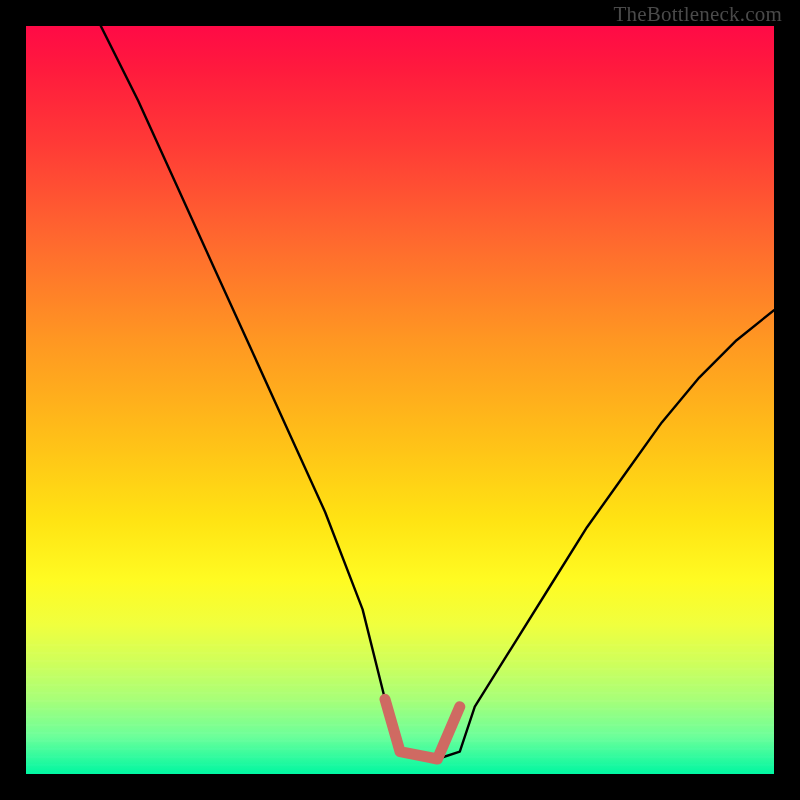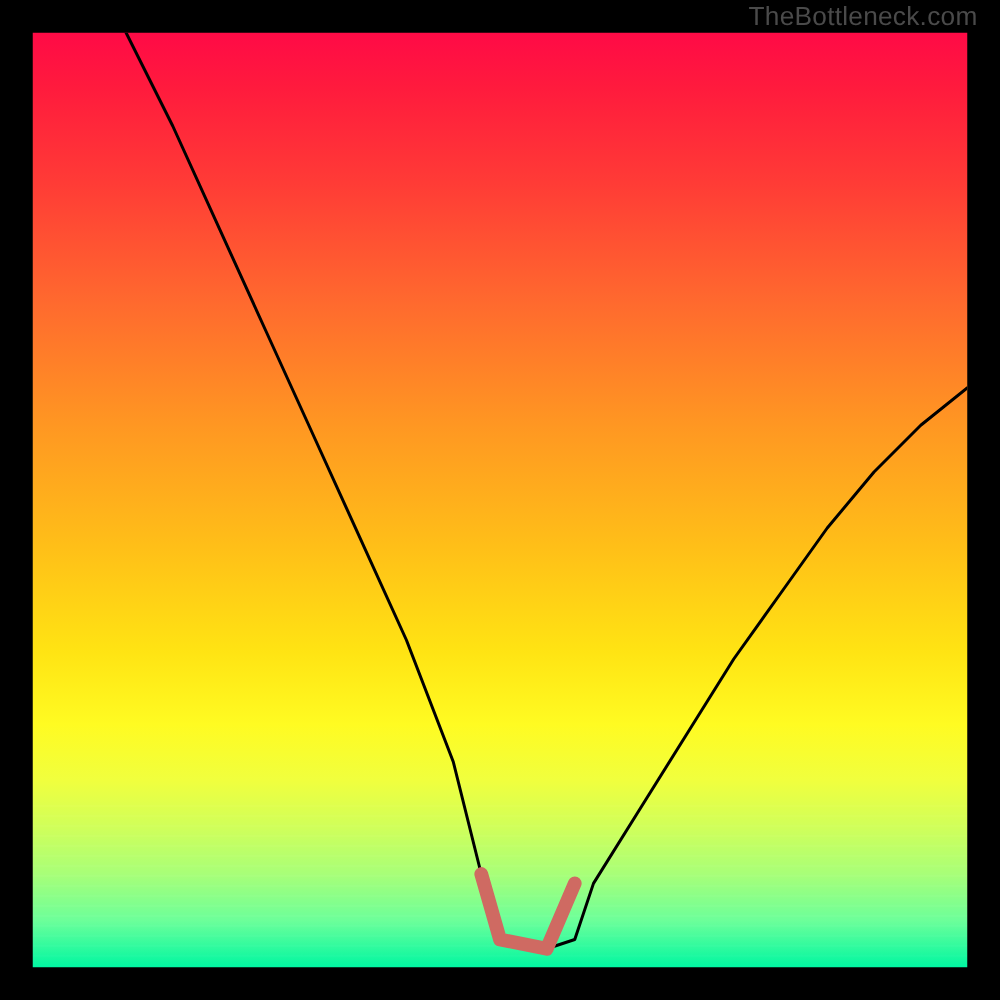--- a/index.html
+++ b/index.html
@@ -19,20 +19,21 @@
   }
   .watermark {
     position: absolute;
     top: 2px;
     right: 18px;
     color: #4a4a4a;
     font-size: 21px;
     font-weight: 500;
     letter-spacing: 0.2px;
     z-index: 10;
+    font-family: Liberation Serif, serif;
   }
   .plot-area {
     position: absolute;
     left: 26px;
     top: 26px;
     width: 748px;
     height: 748px;
     overflow: hidden;
   }
   .gradient {

